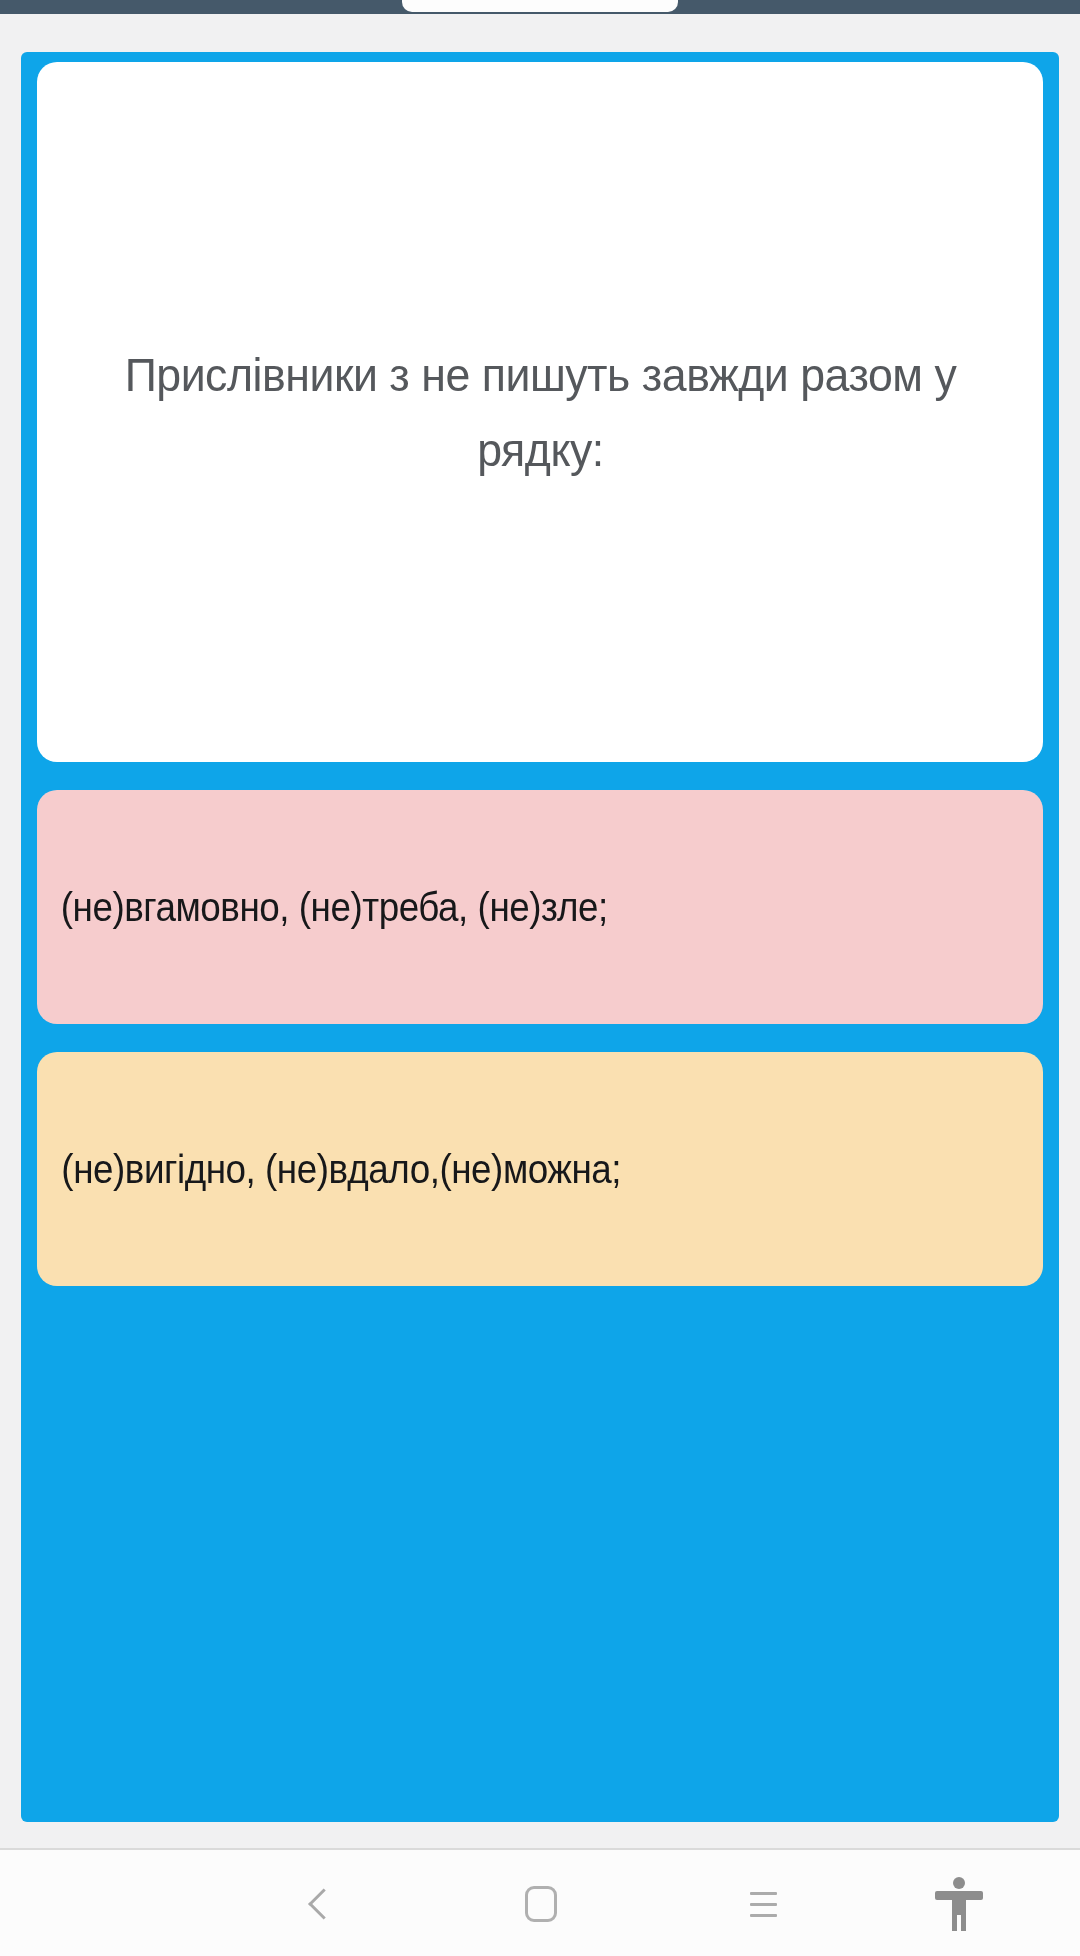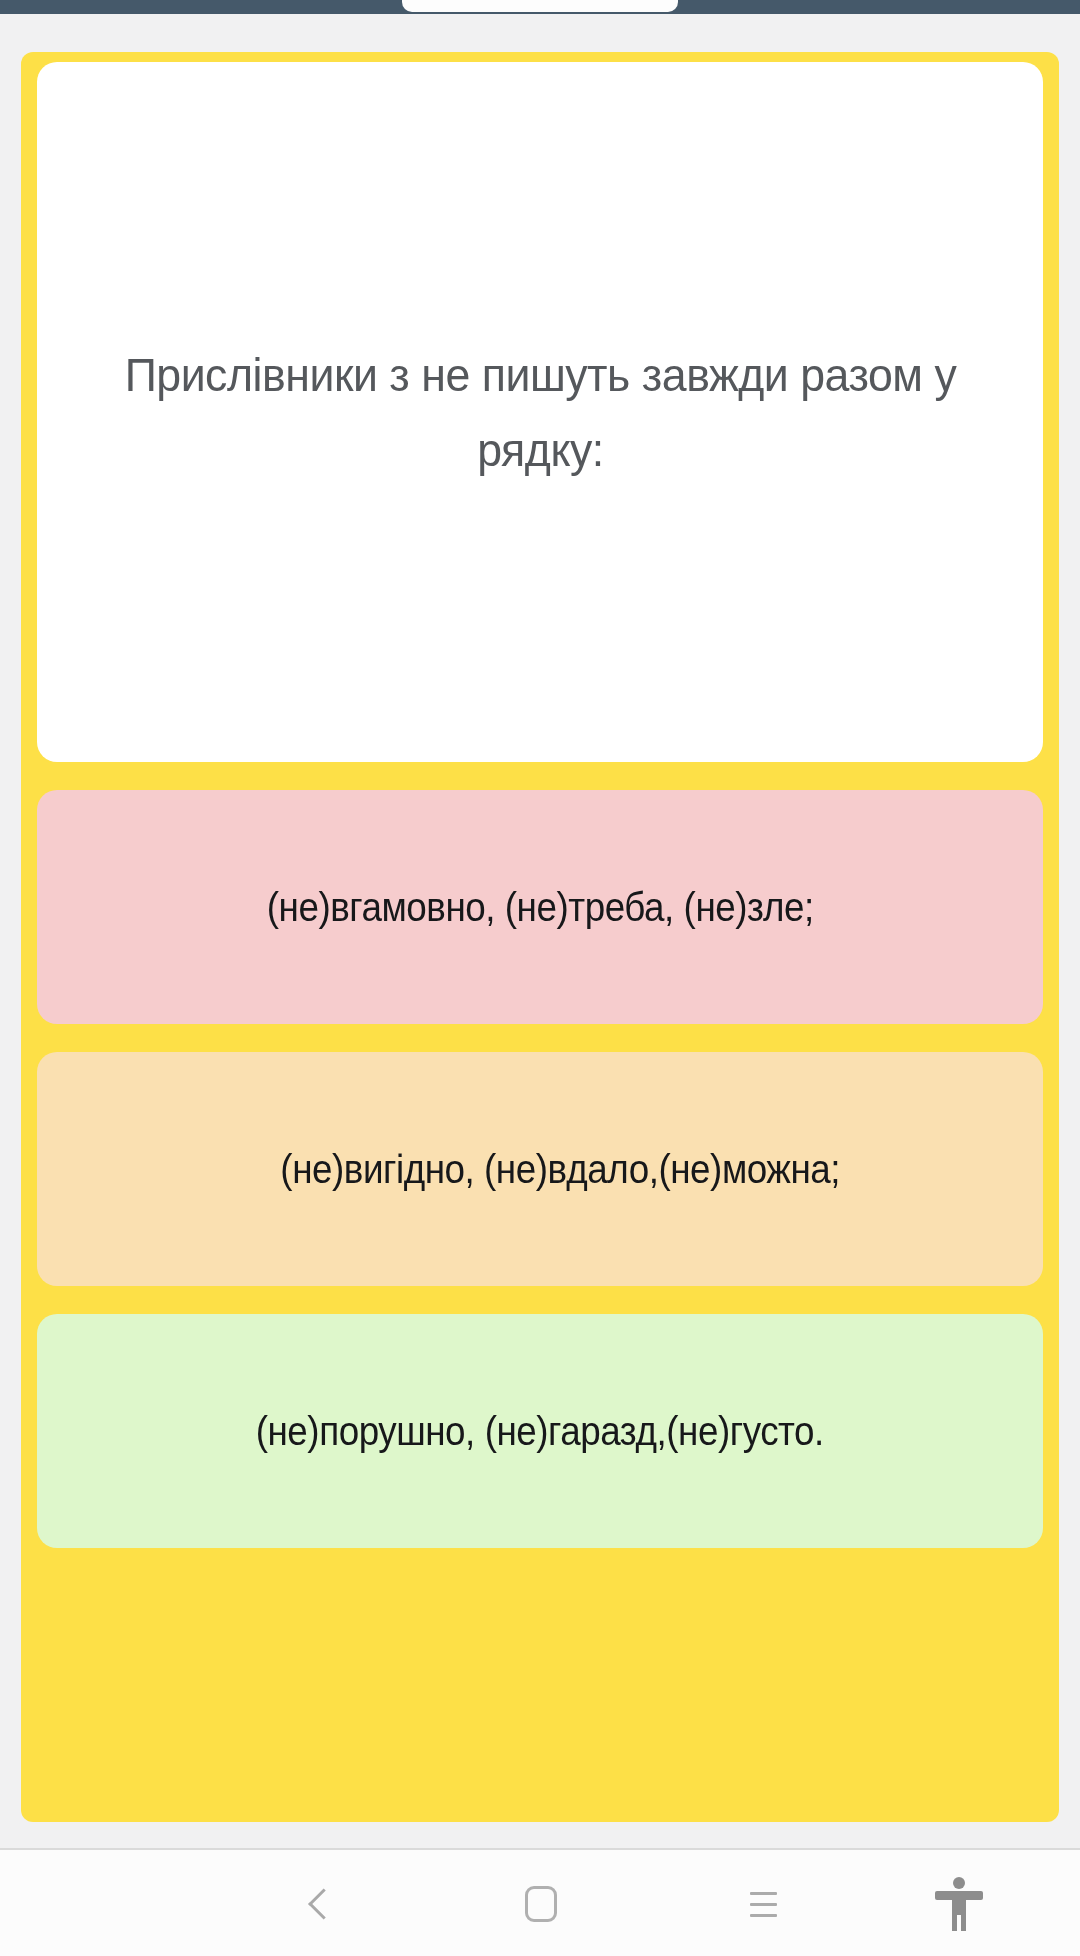--- a/index.html
+++ b/index.html
@@ -22,22 +22,22 @@
     position: absolute; top: 0; left: 402px;
     width: 276px; height: 12px;
     background: #fdfdfd;
     border-radius: 0 0 10px 10px;
   }
 
   
   .quiz-container {
     position: absolute; top: 52px; left: 21px;
     width: 1038px; height: 1770px;
-    background: #fde047;
-    border-radius: 12px;
+    background: #0ea5e9;
+    border-radius: 6px;
     padding: 10px 16px 12px 16px;
     display: flex;
     flex-direction: column;
   }
   .question-card {
     width: 1006px; height: 700px;
     background: #ffffff;
     border-radius: 20px;
     display: flex; align-items: center; justify-content: center;
     text-align: center;
@@ -48,21 +48,21 @@
     font-size: 47px;
     line-height: 1.6;
     letter-spacing: -0.5px;
     transform: scaleX(0.95);
     transform-origin: center;
   }
   .answer-card {
     width: 1006px; height: 234px;
     margin-top: 28px;
     border-radius: 20px;
-    display: flex; align-items: center; justify-content: center;
+    display: flex; align-items: center; 
     text-align: center;
     cursor: pointer;
   }
   .answer-text {
     color: #17181a;
     font-size: 40px;
     letter-spacing: -0.5px;
     white-space: nowrap;
     transform: scaleX(0.92);
     transform-origin: center;
@@ -114,28 +114,25 @@
 <div class="quiz-container">
 
   <div class="question-card">
     <div class="question-text">Прислівники з не пишуть завжди разом у рядку:</div>
   </div>
 
   <div class="answer-card" style="background: rgb(246, 204, 205);">
     <span class="answer-text">(не)вгамовно, (не)треба, (не)зле;</span>
   </div>
 
-  <div class="answer-card" style="background: rgb(250, 224, 177); padding-left: 40px;">
+  <div class="answer-card" style="background: rgb(250, 224, 177);">
     <span class="answer-text">(не)вигідно, (не)вдало,(не)можна;</span>
   </div>
 
 
-  <div class="answer-card" style="background: rgb(222, 247, 203);">
-    <span class="answer-text">(не)порушно, (не)гаразд,(не)густо.</span>
-  </div>
 
 </div>
 
 <div class="navbar">
 
   <div class="nav-btn nav-back">
     <span class="icon-chevron"></span>
   </div>
 
   <div class="nav-btn nav-home">

